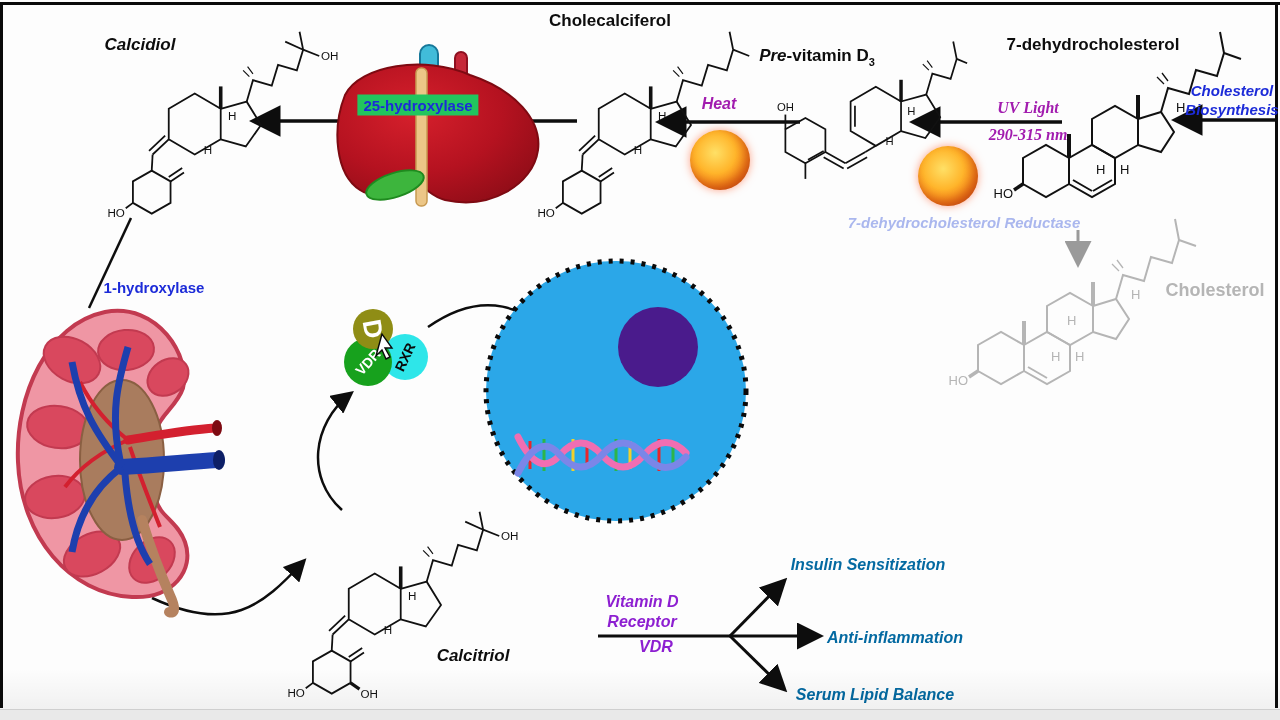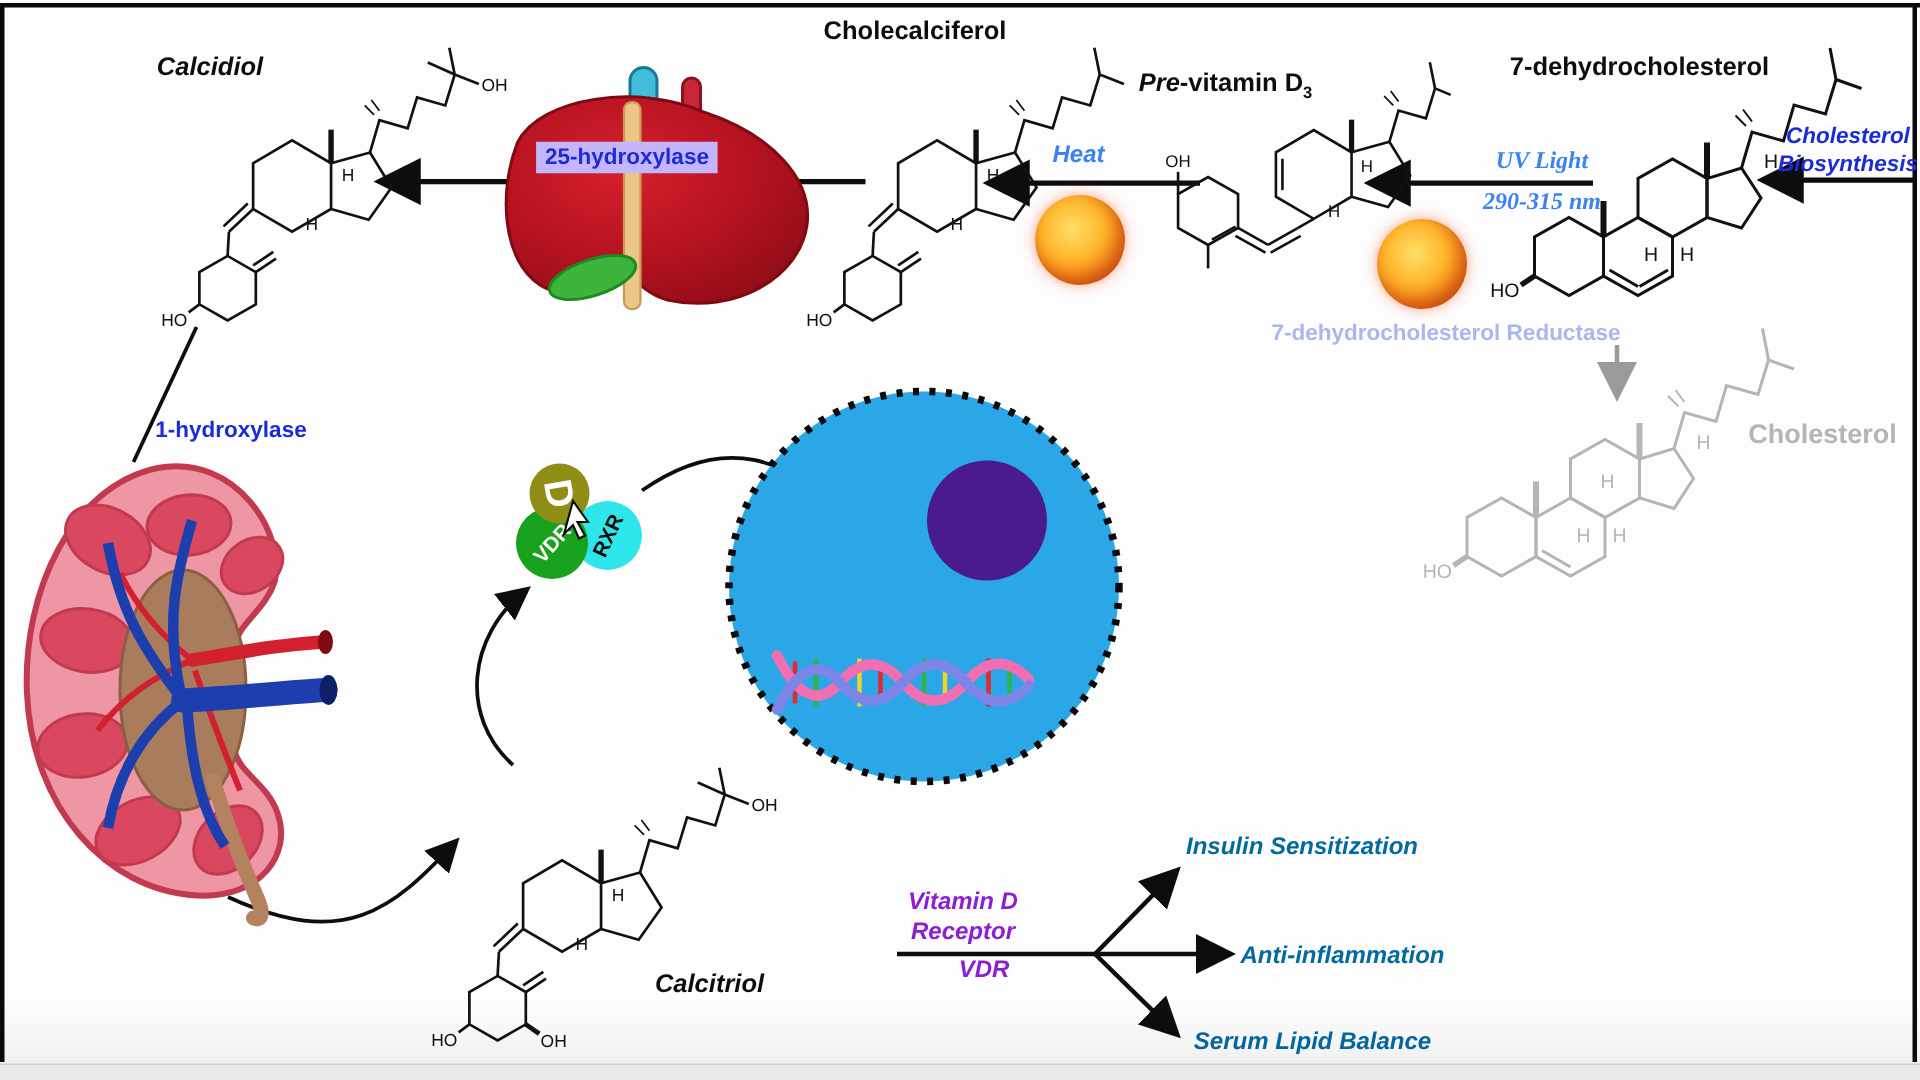--- a/index.html
+++ b/index.html
@@ -2,30 +2,30 @@
 <html><head>
 <meta charset="utf-8">
 <style>
   html,body{margin:0;padding:0;background:#fff;}
   #stage{position:relative;width:1280px;height:720px;background:#fdfdfd;overflow:hidden;
          font-family:"Liberation Sans","DejaVu Sans",sans-serif;}
   .lbl{position:absolute;transform:translate(-50%,-50%);white-space:nowrap;
        font-weight:bold;color:#0d0d0d;text-align:center;}
   .it{font-style:italic;}
   .blue{color:#1c2bd8;}
-  .red{color:#3b82f6;}
+  .red{color:#a21caf;}
   .green{color:#0369a1;}
   .purple{color:#8d1fd1;}
-  .lav{color:#aab7ee;}
+  .lav{color:#aab7ee;font-style:italic;}
   .gray{color:#b5b5b5;}
   .f17{font-size:17px;}
   .f16{font-size:16px;}
   .f15{font-size:15px;}
   .f18{font-size:18px;}
-  .enzyme-box{background:#c4b5fd;padding:2px 6px;}
+  .enzyme-box{background:#22c55e;padding:2px 6px;}
   .frame{position:absolute;background:#0a0a0a;}
   .sun{position:absolute;border-radius:50%;
        background:radial-gradient(circle at 42% 38%, #ffe066 0%, #ffb52b 40%, #f57f17 68%, #d85a1d 88%, #c2401a 100%);
        box-shadow:0 0 9px rgba(255,90,40,.55), inset -4px -5px 10px rgba(160,40,10,.45);}
   svg{position:absolute;overflow:visible;}
   svg text{font-family:"Liberation Sans","DejaVu Sans",sans-serif;}
   .atom{font-size:13px;fill:#111;}
   .atom-g{font-size:13px;fill:#b5b5b5;}
   .bottom-fade{position:absolute;left:0;bottom:10px;width:1280px;height:42px;
        background:linear-gradient(180deg,rgba(0,0,0,0) 0%,rgba(0,0,0,0.05) 100%);}

